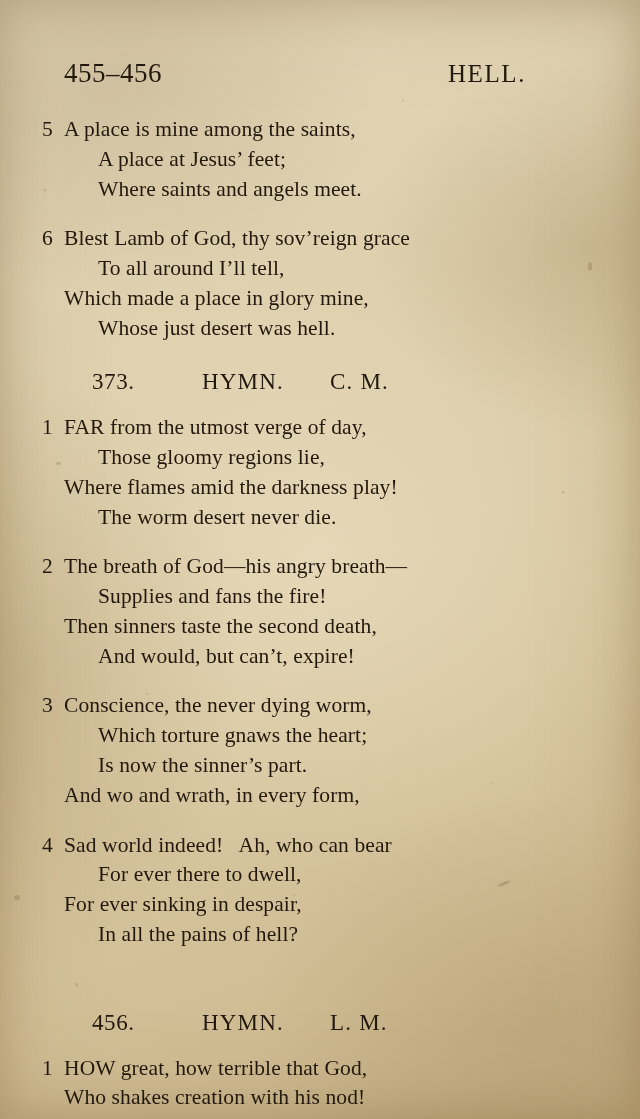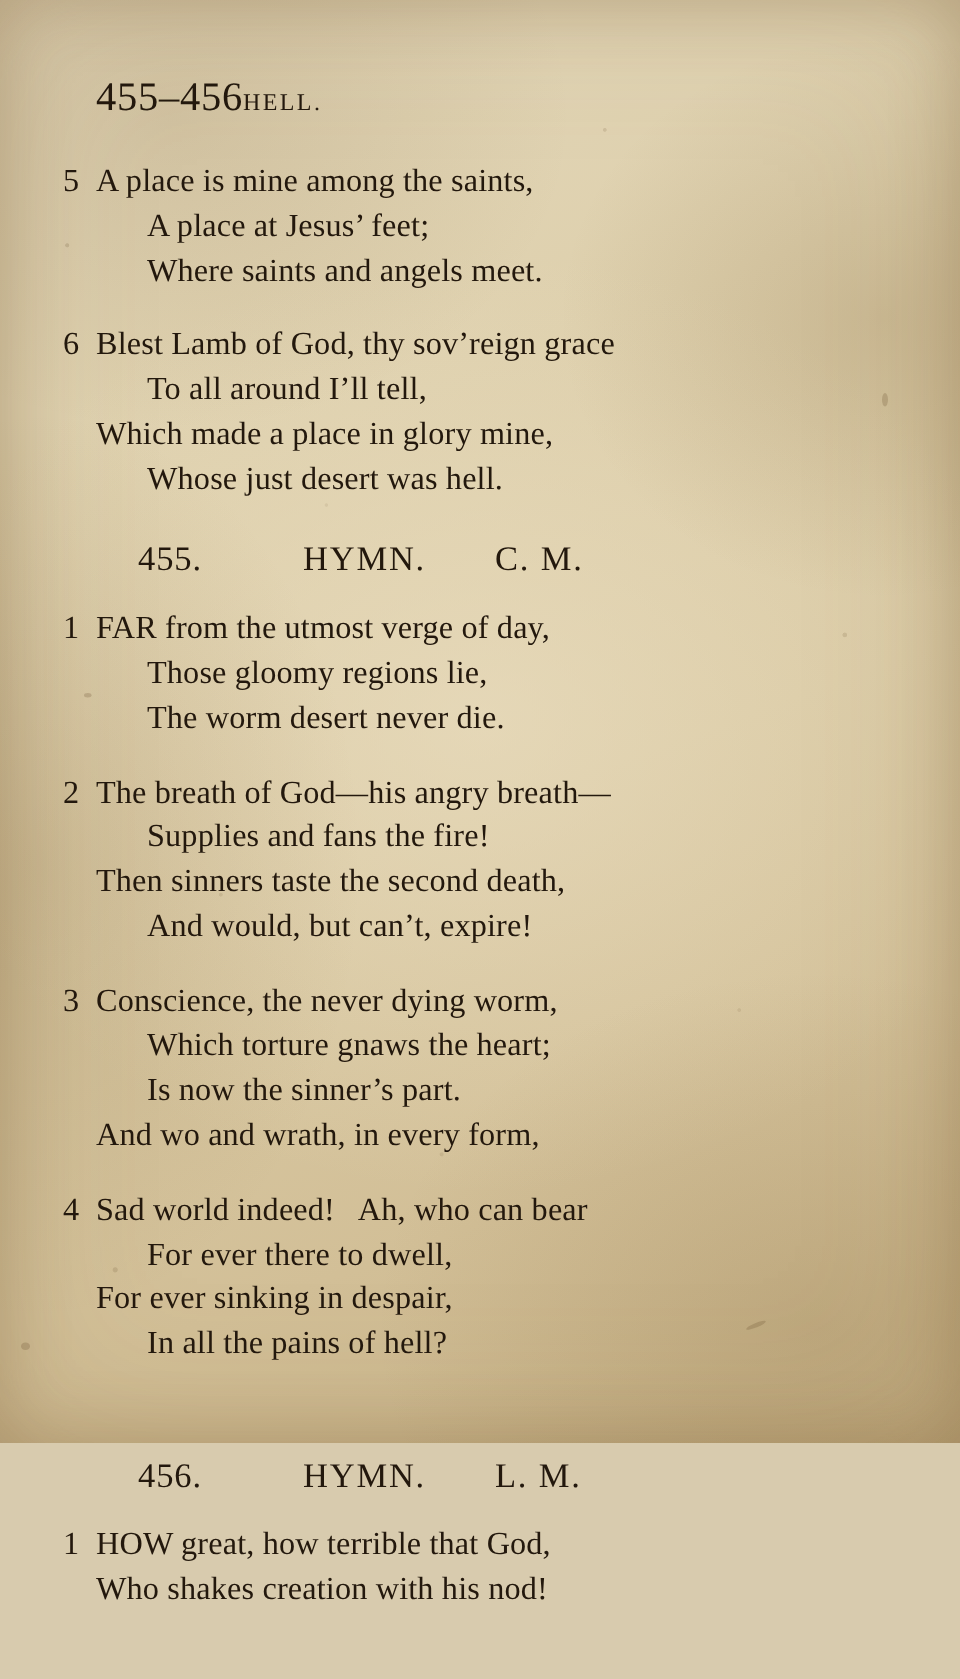--- a/index.html
+++ b/index.html
@@ -11,21 +11,21 @@
     height: 1119px;
     overflow: hidden;
     background: #d8cbae;
     font-family: "Liberation Serif", serif;
   }
 
   
   .page {
     position: relative;
     width: 640px;
-    height: 962px;
+    height: 1119px;
     background:
       radial-gradient(ellipse 380px 300px at 18% 8%, rgba(120,92,48,0.16), rgba(120,92,48,0) 70%),
       radial-gradient(ellipse 300px 260px at 92% 22%, rgba(125,95,50,0.20), rgba(125,95,50,0) 72%),
       radial-gradient(ellipse 420px 340px at 85% 92%, rgba(120,90,45,0.18), rgba(120,90,45,0) 70%),
       radial-gradient(ellipse 300px 420px at 4% 60%, rgba(130,100,55,0.18), rgba(130,100,55,0) 72%),
       radial-gradient(ellipse 500px 420px at 50% 50%, rgba(238,226,198,0.55), rgba(238,226,198,0) 75%),
       linear-gradient(160deg, #e4d8bb 0%, #ded0ad 30%, #d9c9a3 55%, #d2bf97 78%, #c9b489 100%);
     box-sizing: border-box;
   }
   .page::after {
@@ -76,22 +76,22 @@
     padding: 0 6px 0 24px;
     margin-bottom: 26px;
   }
   .runhead .folio {
     font-size: 27px;
     letter-spacing: 0.5px;
     font-weight: 400;
   }
   .runhead .title {
     flex: 1;
-    text-align: left;
-    font-size: 16px;
+    text-align: right;
+    font-size: 25px;
     letter-spacing: 1.6px;
     padding-right: 74px;
     margin-top: 20px;
   }
 
   
   .stanza {
     margin: 0 0 20px 0;
     padding-left: 24px;
     font-family: Liberation Serif, serif;
@@ -150,28 +150,29 @@
     </div>
 
     <div class="stanza">
       <div class="line"><span class="num">6</span><span>Blest Lamb of God, thy sov’reign grace</span></div>
       <div class="line indent"><span>To all around I’ll tell,</span></div>
       <div class="line"><span>Which made a place in glory mine,</span></div>
       <div class="line indent"><span>Whose just desert was hell.</span></div>
     </div>
 
     <div class="hymn-head">
-      <span class="hnum">455.</span>
+      <span class="hnum">373.</span>
       <span class="hword">HYMN.</span>
       <span class="hmeter">C. M.</span>
     </div>
 
     <div class="stanza">
       <div class="line"><span class="num">1</span><span>FAR from the utmost verge of day,</span></div>
       <div class="line indent"><span>Those gloomy regions lie,</span></div>
+      <div class="line"><span>Where flames amid the darkness play!</span></div>
       <div class="line indent"><span>The worm desert never die.</span></div>
     </div>
 
     <div class="stanza">
       <div class="line"><span class="num">2</span><span>The breath of God—his angry breath—</span></div>
       <div class="line indent"><span>Supplies and fans the fire!</span></div>
       <div class="line"><span>Then sinners taste the second death,</span></div>
       <div class="line indent"><span>And would, but can’t, expire!</span></div>
     </div>
 

